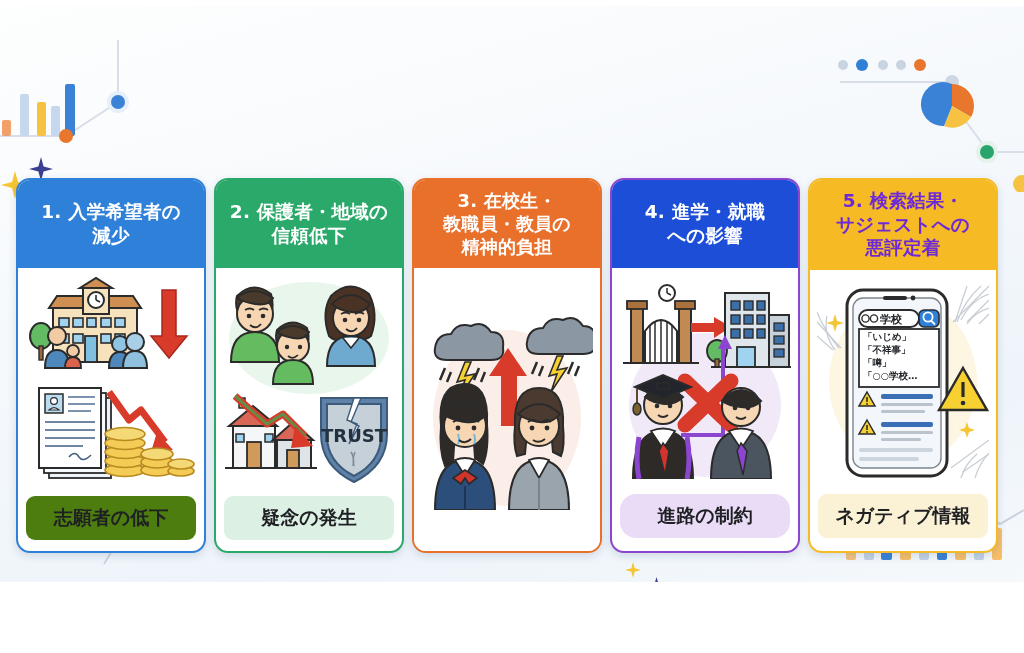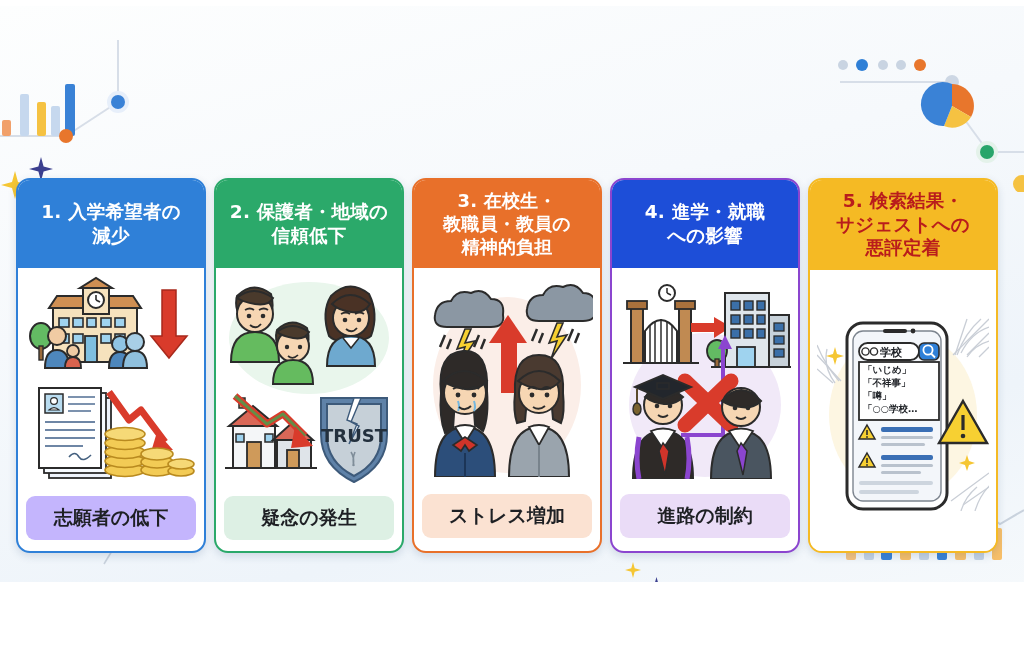--- a/index.html
+++ b/index.html
@@ -52,21 +52,21 @@
     box-shadow:0 3px 9px rgba(40,70,110,.16);
     border:2px solid transparent;
   }
   .card-head{
     min-height:88px; padding:9px 7px 10px;
     display:flex; align-items:center; justify-content:center; text-align:center;
     font-weight:bold; font-size:18.5px; line-height:1.28;
     color:#ffffff; letter-spacing:.2px;
     font-family:"DejaVu Sans","Liberation Sans",sans-serif;
   }
-  .card.c5 .card-head{ color:#b91c1c; }
+  .card.c5 .card-head{ color:#6d28d9; }
   .card-body{
     flex:1; background:#ffffff; padding:6px 1px 2px;
     display:flex; align-items:center; justify-content:center;
   }
   .card-foot{
     padding:8px 8px 13px; display:flex; justify-content:center;
   }
   .chip{
     width:100%; border-radius:9px; padding:9px 4px;
     text-align:center; font-weight:bold; font-size:19px;
@@ -229,21 +229,21 @@
               <ellipse cx="100" cy="160" rx="20" ry="6.5" fill="#f6d977"></ellipse>
               <ellipse cx="132" cy="196" rx="16" ry="6" fill="#f3cb55"></ellipse>
               <ellipse cx="132" cy="188" rx="16" ry="6" fill="#f3cb55"></ellipse>
               <ellipse cx="132" cy="180" rx="16" ry="6" fill="#f6d977"></ellipse>
               <ellipse cx="156" cy="197" rx="13" ry="5" fill="#f3cb55"></ellipse>
               <ellipse cx="156" cy="190" rx="13" ry="5" fill="#f6d977"></ellipse>
             </g>
           </svg>
         </div>
         <div class="card-foot">
-          <div class="chip" style="background:#c4b5fd;">志願者の低下</div>
+          <div class="chip" style="background:#4d7c0f;">志願者の低下</div>
         </div>
       </div>
 
       <div class="card c2" style="border-color:#2ba96a;">
         <div class="card-head" style="background:#2ba96a;">
           <span>
             <span>2. 保護者・地域の</span><br>
             <span>信頼低下</span>
           </span>
         </div>
@@ -353,23 +353,20 @@
             <path d="M107 108 q5-4 9 0" fill="none" stroke="#2b2b2b" stroke-width="1.9"></path>
             <path d="M121 108 q5-4 9 0" fill="none" stroke="#2b2b2b" stroke-width="1.9"></path>
             <circle cx="111" cy="114" r="2.4" fill="#2b2b2b"></circle>
               <circle cx="126" cy="114" r="2.4" fill="#2b2b2b"></circle>
             <path d="M112 126 q6 4 12-1" fill="none" stroke="#2b2b2b" stroke-width="1.9"></path>
             <path d="M88 196 q0-50 30-50 q30 0 30 50 z" fill="#9aa4ad" stroke="#2b2b2b" stroke-width="2"></path>
             <path d="M108 146 l10 18 l10-18 q-10-4-20 0z" fill="#ffffff" stroke="#2b2b2b" stroke-width="1.8"></path>
             <line x1="118" y1="164" x2="118" y2="196" stroke="#78838c" stroke-width="2"></line>
           </svg>
         </div>
-        <div class="card-foot">
-          <div class="chip" style="background:#fbe2d2;">ストレス増加</div>
-        </div>
       </div>
 
       <div class="card c4" style="border-color:#8b45cf;">
         <div class="card-head" style="background:#1d4ed8;">
           <span>
             <span>4. 進学・就職</span><br>
             <span>への影響</span>
           </span>
         </div>
         <div class="card-body">
@@ -447,21 +444,21 @@
             <path d="M103 122 q19-22 39 0 q-8 8-20 6 q-12-1-19-6z" fill="#2e2a28" stroke="#2b2b2b" stroke-width="2"></path>
             <circle cx="116" cy="129" r="2.3" fill="#2b2b2b"></circle>
               <circle cx="129" cy="129" r="2.3" fill="#2b2b2b"></circle>
             <path d="M117 138 q5 4 10 0" fill="none" stroke="#2b2b2b" stroke-width="1.8"></path>
             <path d="M92 200 q0-48 30-48 q30 0 30 48 z" fill="#4a5560" stroke="#2b2b2b" stroke-width="2"></path>
             <path d="M110 152 l12 18 l12-18 q-12-5-24 0z" fill="#ffffff" stroke="#2b2b2b" stroke-width="1.8"></path>
             <polygon points="122,164 118,172 124,196 128,172" fill="#8b45cf" stroke="#2b2b2b" stroke-width="1.5"></polygon>
           </svg>
         </div>
         <div class="card-foot">
-          <div class="chip" style="background:#eadcf7;">進路の制約</div>
+          <div class="chip" style="background:#eadcf7;border-radius:16px;">進路の制約</div>
         </div>
       </div>
 
       <div class="card c5" style="border-color:#f5ba24;">
         <div class="card-head" style="background:#f5ba24;">
           <span>
             <span>5. 検索結果・</span><br>
             <span>サジェストへの</span><br>
             <span>悪評定着</span>
           </span>
@@ -519,17 +516,20 @@
             <rect x="64" y="149" width="52" height="3" rx="1.5" fill="#b9c2cd"></rect>
             <rect x="64" y="156" width="40" height="3" rx="1.5" fill="#b9c2cd"></rect>
             <rect x="42" y="166" width="74" height="4" rx="2" fill="#cdd5de"></rect>
             <rect x="42" y="175" width="60" height="4" rx="2" fill="#cdd5de"></rect>
 
             <polygon points="146,86 170,128 122,128" fill="#f7d032" stroke="#2b2b2b" stroke-width="2.4"></polygon>
             <line x1="146" y1="100" x2="146" y2="115" stroke="#2b2b2b" stroke-width="3.2"></line>
             <circle cx="146" cy="121" r="2.3" fill="#2b2b2b"></circle>
           </svg>
         </div>
+        <div class="card-foot">
+          <div class="chip" style="background:#fbf1d4;">ネガティブ情報</div>
+        </div>
       </div>
 
     </div>
   </div>
 </div>
 
 </body></html>

